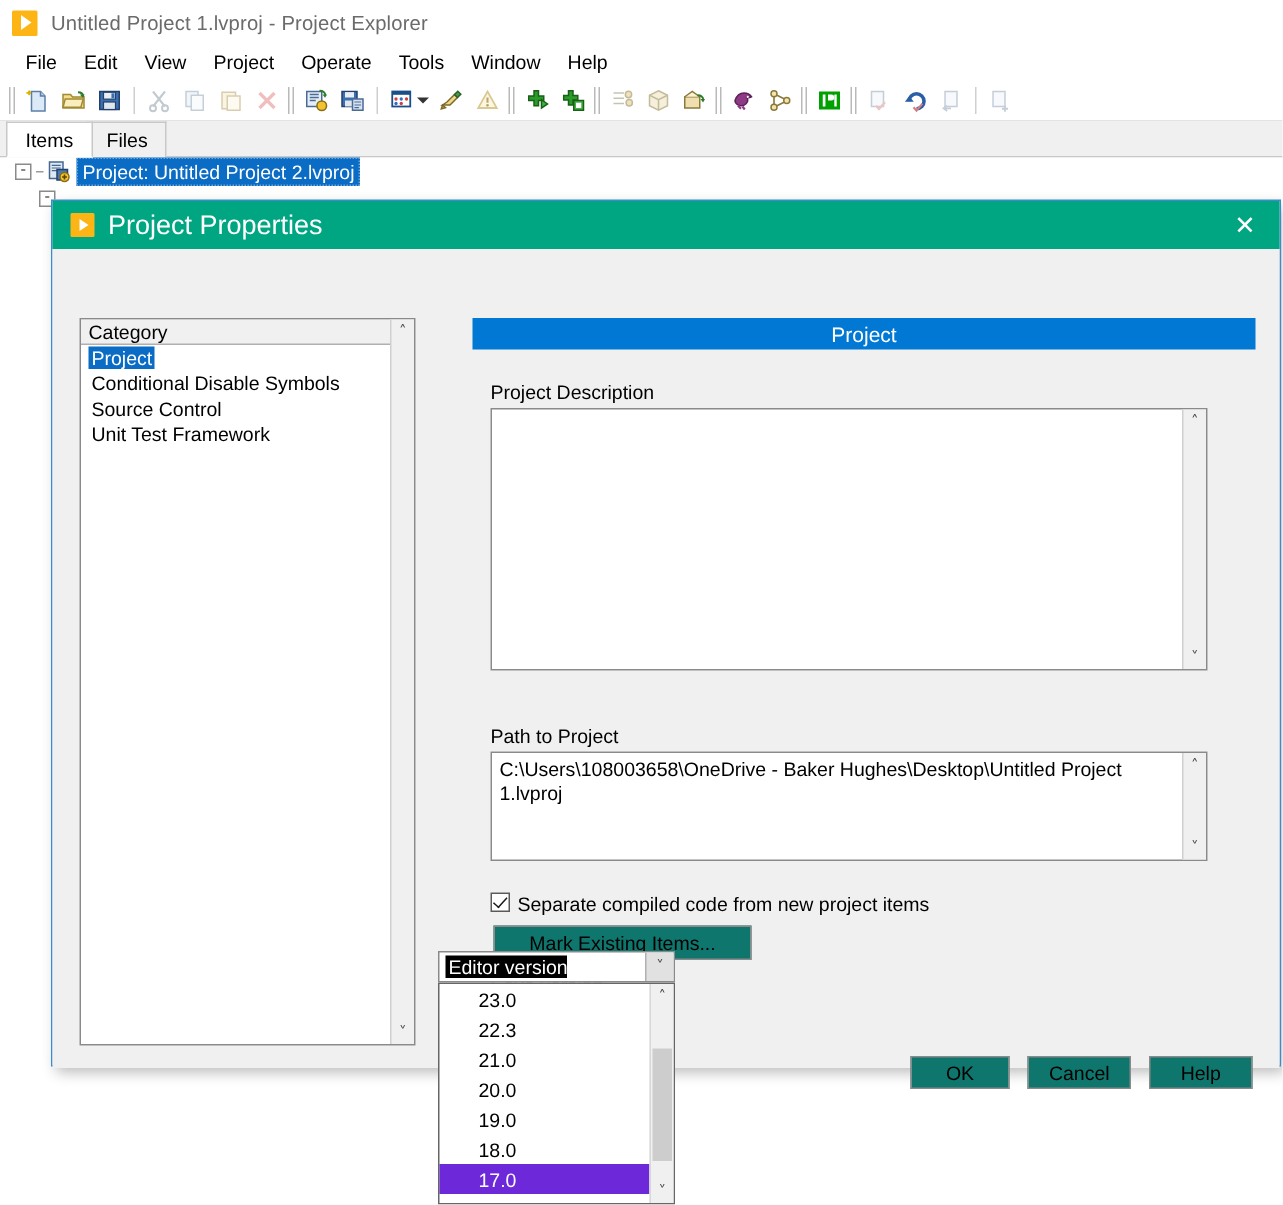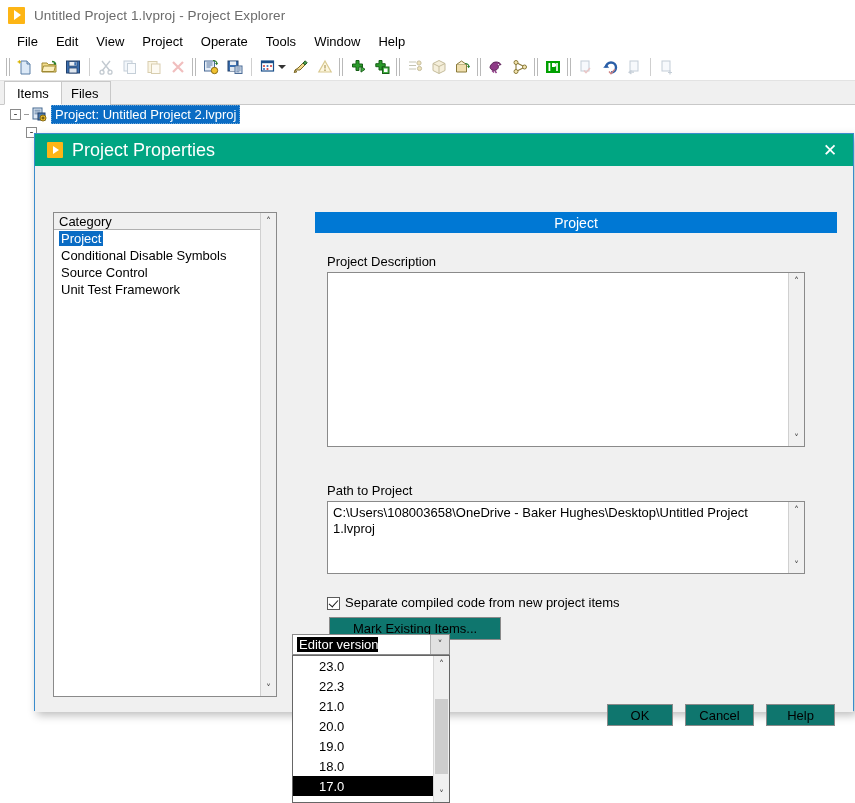--- a/index.html
+++ b/index.html
@@ -146,21 +146,21 @@
   }
   .fld-label { position:absolute; font-size:13px; color:#000; }
   .textbox {
     position:absolute; background:#ffffff; border:1px solid #8a8a8a; display:flex;
   }
   .tb-text {
     flex:1; padding:3px 5px; font-size:13px; line-height:16px;
     color:#000; overflow:hidden; word-break:break-word;
   }
 
-  .chk-row { position:absolute; display:flex; align-items:flex-end; font-size:13px; }
+  .chk-row { position:absolute; display:flex; align-items:flex-start; font-size:13px; }
   .chkbox {
     width:13px; height:13px; border:1px solid #5a5a5a; background:#ffffff;
     margin-right:5px; flex:none; position:relative;
   }
   .chkbox::after {
     content:""; position:absolute; left:3px; top:0px; width:4px; height:8px;
     border:solid #1a1a1a; border-width:0 1.6px 1.6px 0; transform:rotate(42deg);
   }
 
   .btn {
@@ -186,21 +186,21 @@
     color:#444; font-size:10px; font-family:"DejaVu Sans", sans-serif;
   }
   .dropdown {
     position:absolute; left:292px; top:655px; width:158px; height:148px;
     background:#ffffff; border:1px solid #666; display:flex; z-index:50;
   }
   .dd-list { flex:1; }
   .dd-item {
     height:20px; font-size:13px; display:flex; align-items:center; padding-left:26px;
   }
-  .dd-item.selected { background:#000000; color:#ffffff; }
+  .dd-item.selected { background:#6d28d9; color:#ffffff; }
   .dd-scroll {
     width:16px; background:#f0f0f0; border-left:1px solid #d8d8d8;
     display:flex; flex-direction:column; align-items:center;
   }
   .dd-thumb { width:13px; background:#cdcdcd; }
 </style>
 </head>
 <body>
 
 <div id="root">

